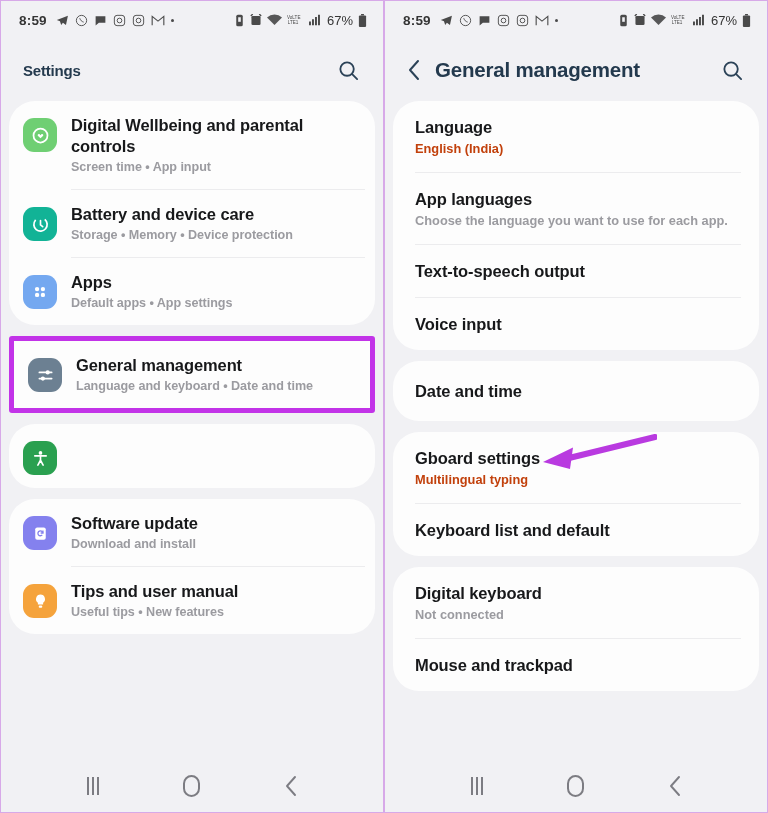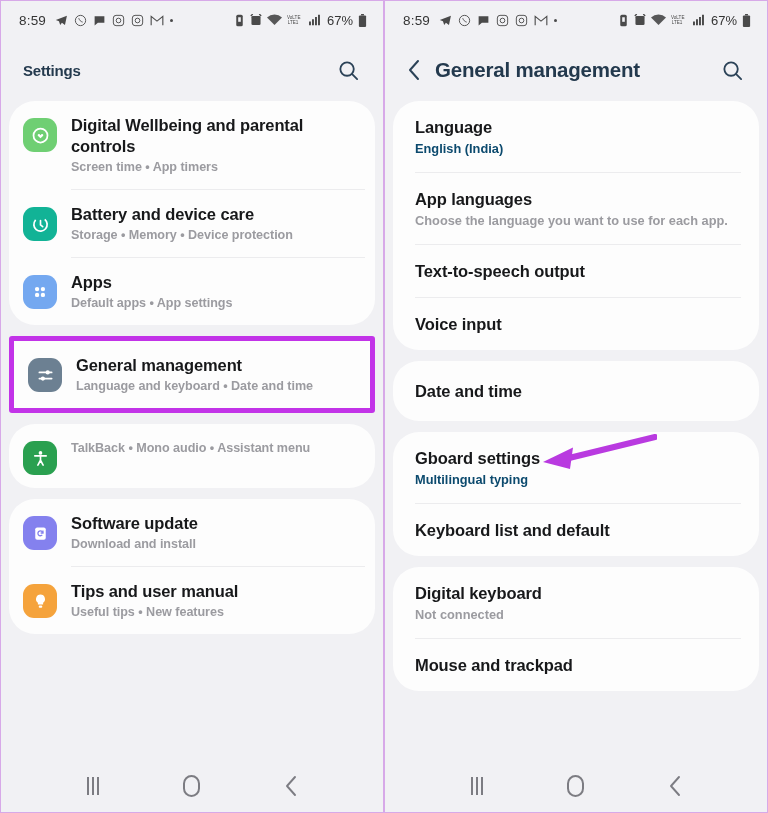--- a/index.html
+++ b/index.html
@@ -27,21 +27,21 @@
   
   .statusbar {
     height: 38px;
     display: flex;
     align-items: center;
     padding: 0 16px 0 18px;
     background: #f1f1f4;
     font-size: 13.5px;
     color: #3a3a3a;
   }
-  .sb-time { font-weight: 400; letter-spacing: .2px; font-size: 13.5px; color: #353535;}
+  .sb-time { font-weight: 700; letter-spacing: .2px; font-size: 13.5px; color: #353535;}
   .sb-left-icons {
     display: flex; align-items: center; gap: 6px;
     margin-left: 9px;
   }
   .sb-spacer { flex: 1; }
   .sb-right {
     display: flex; align-items: center; gap: 5px;
   }
   .sb-batt-text { font-size: 13px; color: #353535; margin-left: 1px; }
   .ico { display: inline-flex; align-items: center; justify-content: center; }
@@ -154,21 +154,21 @@
     color: #17181a;
     line-height: 22px;
     letter-spacing: -0.1px;
   }
   .prow .sub {
     font-size: 12.8px;
     color: #9b9ba0;
     line-height: 17px;
     margin-top: 2px;
   }
-  .prow .sub.accent { color: #0c4a6e; }
+  .prow .sub.accent { color: #c2410c; }
   .pdivider {
     height: 1px;
     background: #ececee;
     margin: 0 18px 0 22px;
   }
 
   
   .arrow-anno {
     position: absolute;
     left: 152px; top: 432px;
@@ -308,21 +308,21 @@
       <div class="card">
         <div class="srow">
           <span class="ic-wrap" style="background:#6fcf73">
             <svg width="21" height="21" viewBox="0 0 24 24">
                 <circle cx="12" cy="12" r="8" fill="none" stroke="#fff" stroke-width="2"></circle>
                 <path fill="#fff" d="M12 15.2 9.2 12.6c-.9-.8-.3-2.3.9-2.3.5 0 .9.2 1.1.5l.8.9.8-.9c.2-.3.6-.5 1.1-.5 1.2 0 1.8 1.5.9 2.3z"></path>
               </svg>
           </span>
           <span class="txt">
             <div class="title">Digital Wellbeing and parental controls</div>
-            <div class="sub">Screen time  •  App timers</div>
+            <div class="sub">Screen time  •  App input</div>
           </span>
         </div>
         <div class="divider"></div>
         <div class="srow">
           <span class="ic-wrap" style="background:#12b396">
             <svg width="21" height="21" viewBox="0 0 24 24">
                 <circle cx="12" cy="12" r="7.6" fill="none" stroke="#fff" stroke-width="2" stroke-dasharray="36 12" transform="rotate(-50 12 12)"></circle>
                 <path d="M12 7.5v5l2.5 2" fill="none" stroke="#fff" stroke-width="1.9" stroke-linecap="round"></path>
               </svg>
           </span>
@@ -368,21 +368,20 @@
 
       <div class="card">
         <div class="srow">
           <span class="ic-wrap" style="background:#2aa050">
             <svg width="21" height="21" viewBox="0 0 24 24">
                 <circle cx="12" cy="5.6" r="2.1" fill="#fff"></circle>
                 <path d="M5.5 9h13M12 9v5m0 0-3 5.5M12 14l3 5.5" stroke="#fff" stroke-width="1.9" stroke-linecap="round" fill="none"></path>
               </svg>
           </span>
           <span class="txt">
-            <div class="sub" style="max-width:255px">TalkBack  •  Mono audio  •  Assistant menu</div>
           </span>
         </div>
       </div>
 
       <div class="card">
         <div class="srow">
           <span class="ic-wrap" style="background:#8481ee">
             <svg width="21" height="21" viewBox="0 0 24 24">
                 <rect x="6" y="5" width="12" height="14" rx="2.2" fill="#fff"></rect>
                 <path d="M14.6 11.2a2.8 2.8 0 1 0-.6 2.4" fill="none" stroke="#8481ee" stroke-width="1.5"></path>

